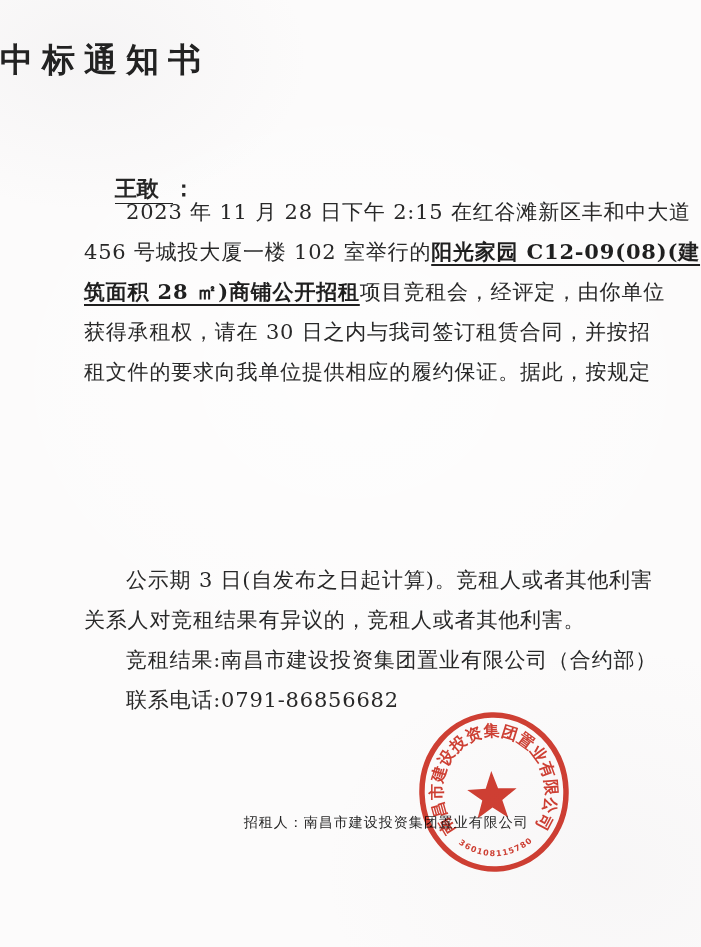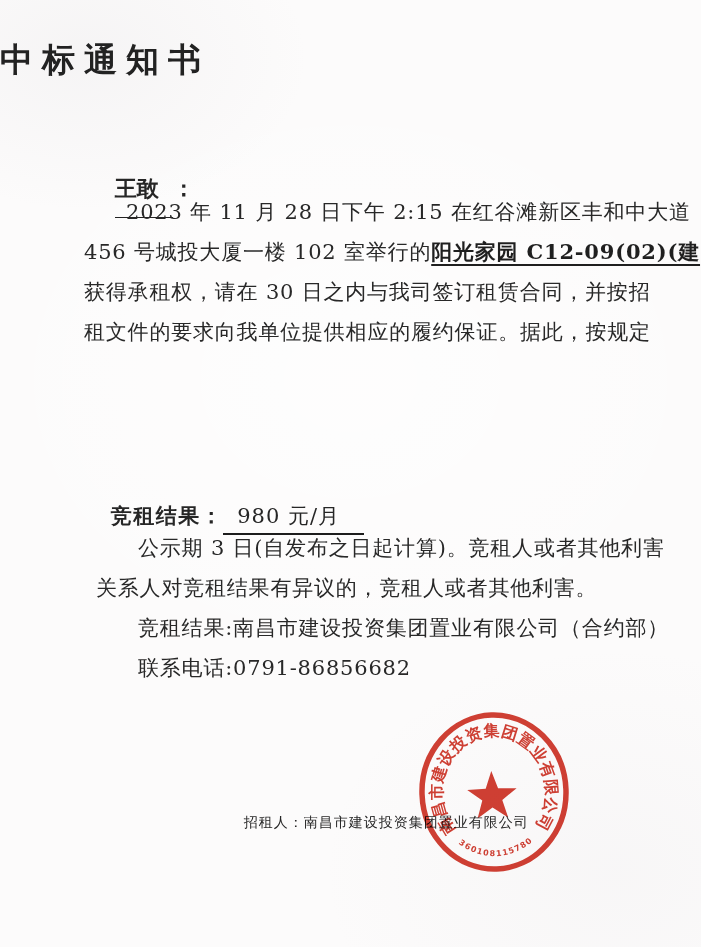--- a/index.html
+++ b/index.html
@@ -21,25 +21,25 @@
     position:absolute; top:38px; left:0; width:100%;
     margin:0; 
     font-size:33px; font-weight:600; letter-spacing:9px;
     color:#222;
   }
   .addressee {
     position:absolute; top:128px; left:84px;
     font-size:22px; line-height:40px; font-weight:bold; white-space:pre;
   }
   .addressee .name {
-    border-bottom:1.8px solid #222; padding-right:14px; padding-bottom:16px;
+    border-bottom:1.8px solid #222; padding-right:14px; padding-bottom:2px;
   }
   .para { position:absolute; left:84px; right:70px; }
   .p1 { top:192px; }
-  .p2 { top:528px;margin-left:12px; }
+  .p2 { top:560px; }
   .line {
     height:40px; line-height:40px; font-size:21px;
     letter-spacing:0.8px; white-space:pre; color:#282828;
   }
   .line.indent { padding-left:42px; }
   .line .em {
     font-weight:bold;
     text-decoration:underline;
     text-decoration-thickness:1.6px;
     text-underline-offset:5px;
@@ -86,28 +86,26 @@
 <div class="page">
 
   <h1 class="title">中标通知书</h1>
 
   <div class="addressee">
     <span class="name">王敢</span><span>：</span>
   </div>
 
   <div class="para p1">
       <div class="line indent"><span>2023 年 11 月 28 日下午 2:15 在红谷滩新区丰和中大道</span></div>
-      <div class="line"><span>456 号城投大厦一楼 102 室举行的</span><span class="em">阳光家园 C12-09(02)(建</span></div>
+      <div class="line"><span>456 号城投大厦一楼 102 室举行的</span><span class="em">阳光家园 C12-09(08)(建</span></div>
+      <div class="line"><span class="em">筑面积 28 ㎡)商铺公开招租</span><span>项目竞租会，经评定，由你单位</span></div>
       <div class="line"><span>获得承租权，请在 30 日之内与我司签订租赁合同，并按招</span></div>
       <div class="line"><span>租文件的要求向我单位提供相应的履约保证。据此，按规定</span></div>
     </div>
 
-  <div class="result-line">
-    <span class="label">竞租结果：</span><span class="uval">980 元/月</span>
-  </div>
 
   <div class="para p2">
       <div class="line indent"><span>公示期 3 日(自发布之日起计算)。竞租人或者其他利害</span></div>
       <div class="line"><span>关系人对竞租结果有异议的，竞租人或者其他利害。</span></div>
       <div class="line indent"><span>竞租结果:南昌市建设投资集团置业有限公司（合约部）</span></div>
       <div class="line indent"><span>联系电话:0791-86856682</span></div>
     </div>
 
   <div class="sign-line">
     <span>招租人：</span><span>南昌市建设投资集团置业有限公司</span>

